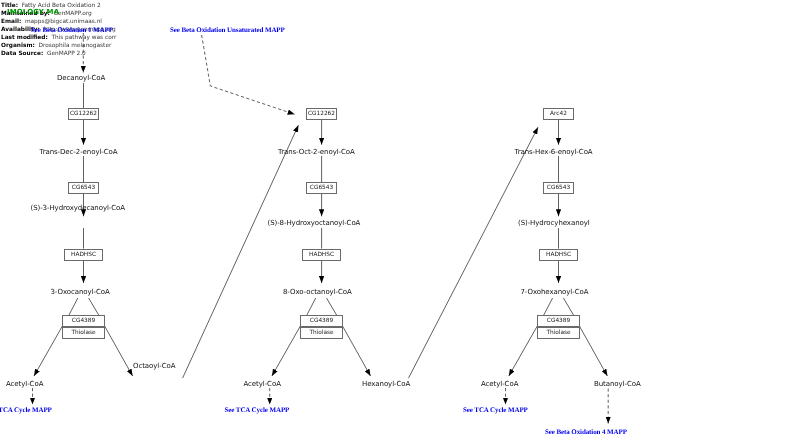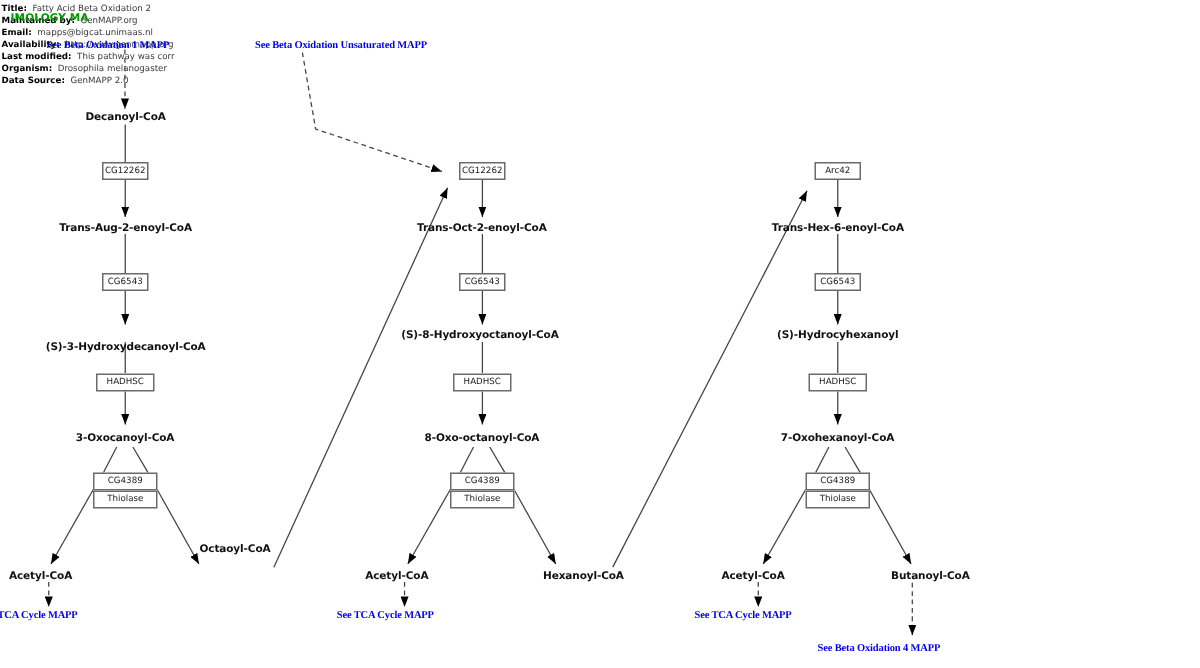--- a/index.html
+++ b/index.html
@@ -15,21 +15,21 @@
   .ilabel{font-weight:bold;color:#000;}
   .ival{color:#3a3a3a;}
   #greenlabel{position:absolute;left:7px;top:8px;font-weight:bold;font-size:7px;
               color:#009900;white-space:nowrap;letter-spacing:0.1px;}
 
   
   .maplink{position:absolute;white-space:nowrap;font-weight:bold;font-size:7px;
            color:#0000ee;line-height:8px;letter-spacing:-0.1px;font-family:Liberation Serif, serif;}
 
   
-  .node{position:absolute;white-space:nowrap;font-weight:bold;font-size:7px;
+  .node{position:absolute;white-space:nowrap;font-weight:normal;font-size:7px;
         color:#111;line-height:8px;letter-spacing:-0.08px;}
 
   
   .gene{position:absolute;box-sizing:border-box;border:1px solid #6a6a6a;background:#ffffff;
         font-size:5.8px;color:#1a1a1a;line-height:1;text-align:center;
         display:flex;align-items:center;justify-content:center;padding-top:2px;}
 
   svg#edges{position:absolute;left:0;top:0;width:800px;height:445px;}
 </style>
 </head>
@@ -97,22 +97,22 @@
         <path d="M83.3,33 L83.3,72.6" marker-end="url(#ah)"></path>
         <path d="M201.6,35 L210.4,86 L294.6,114.3" marker-end="url(#ah)"></path>
         <path d="M32.5,388 L32.5,404.6" marker-end="url(#ah)"></path>
         <path d="M269.7,388 L269.7,404.6" marker-end="url(#ah)"></path>
         <path d="M505.5,388 L505.5,404.6" marker-end="url(#ah)"></path>
         <path d="M608.2,388.5 L608.2,423.5" marker-end="url(#ah)"></path>
       </g>
   </svg>
 
   <div class="node" style="left:57px;top:74px">Decanoyl-CoA</div>
-  <div class="node" style="left:39.5px;top:148px">Trans-Aug-2-enoyl-CoA</div>
-  <div class="node" style="left:30.5px;top:227px">(S)-3-Hydroxydecanoyl-CoA</div>
+  <div class="node" style="left:39.5px;top:148px">Trans-Dec-2-enoyl-CoA</div>
+  <div class="node" style="left:30.5px;top:204px">(S)-3-Hydroxydecanoyl-CoA</div>
   <div class="node" style="left:50.5px;top:288px">3-Oxocanoyl-CoA</div>
   <div class="node" style="left:6px;top:379.5px">Acetyl-CoA</div>
   <div class="node" style="left:133px;top:362px">Octaoyl-CoA</div>
 
   <div class="node" style="left:278px;top:148px">Trans-Oct-2-enoyl-CoA</div>
   <div class="node" style="left:267.5px;top:219px">(S)-8-Hydroxyoctanoyl-CoA</div>
   <div class="node" style="left:283px;top:288px">8-Oxo-octanoyl-CoA</div>
   <div class="node" style="left:243.5px;top:379.5px">Acetyl-CoA</div>
   <div class="node" style="left:362px;top:379.5px">Hexanoyl-CoA</div>
 

